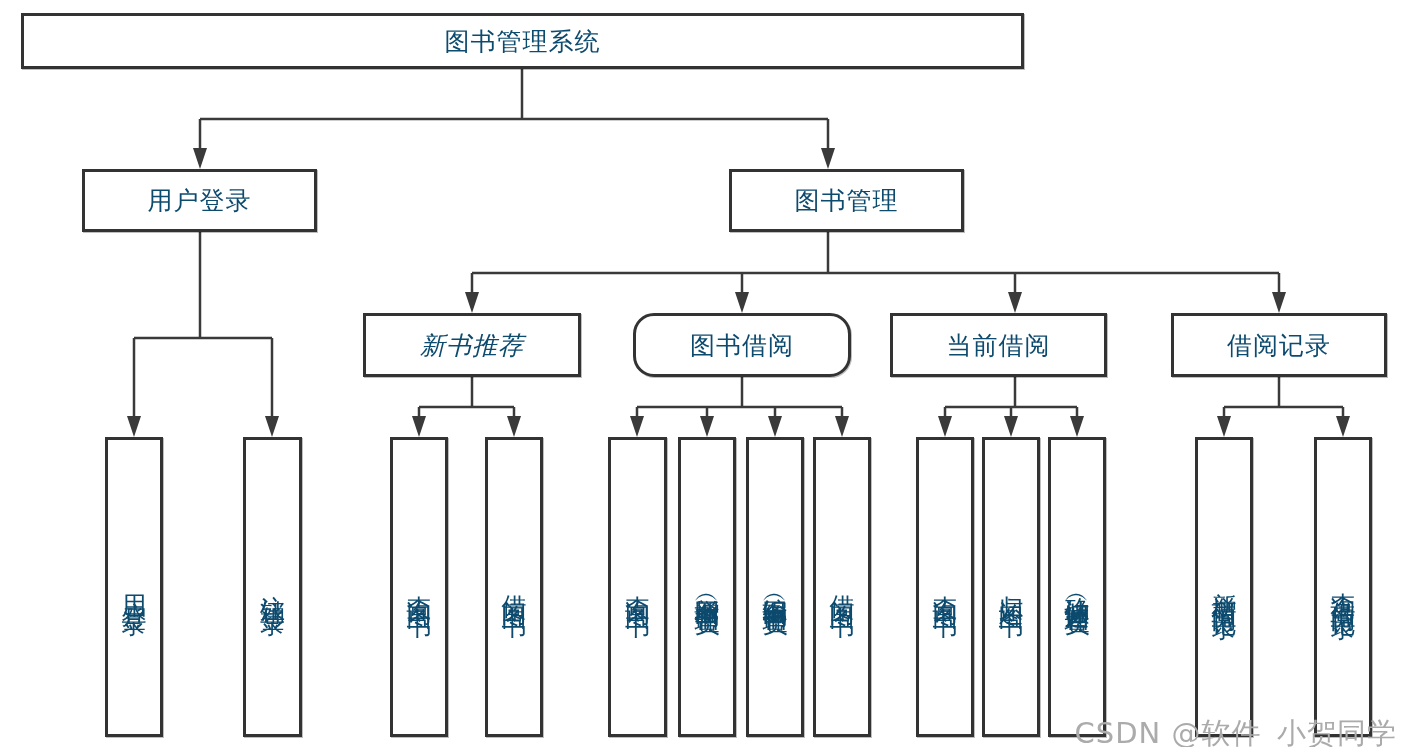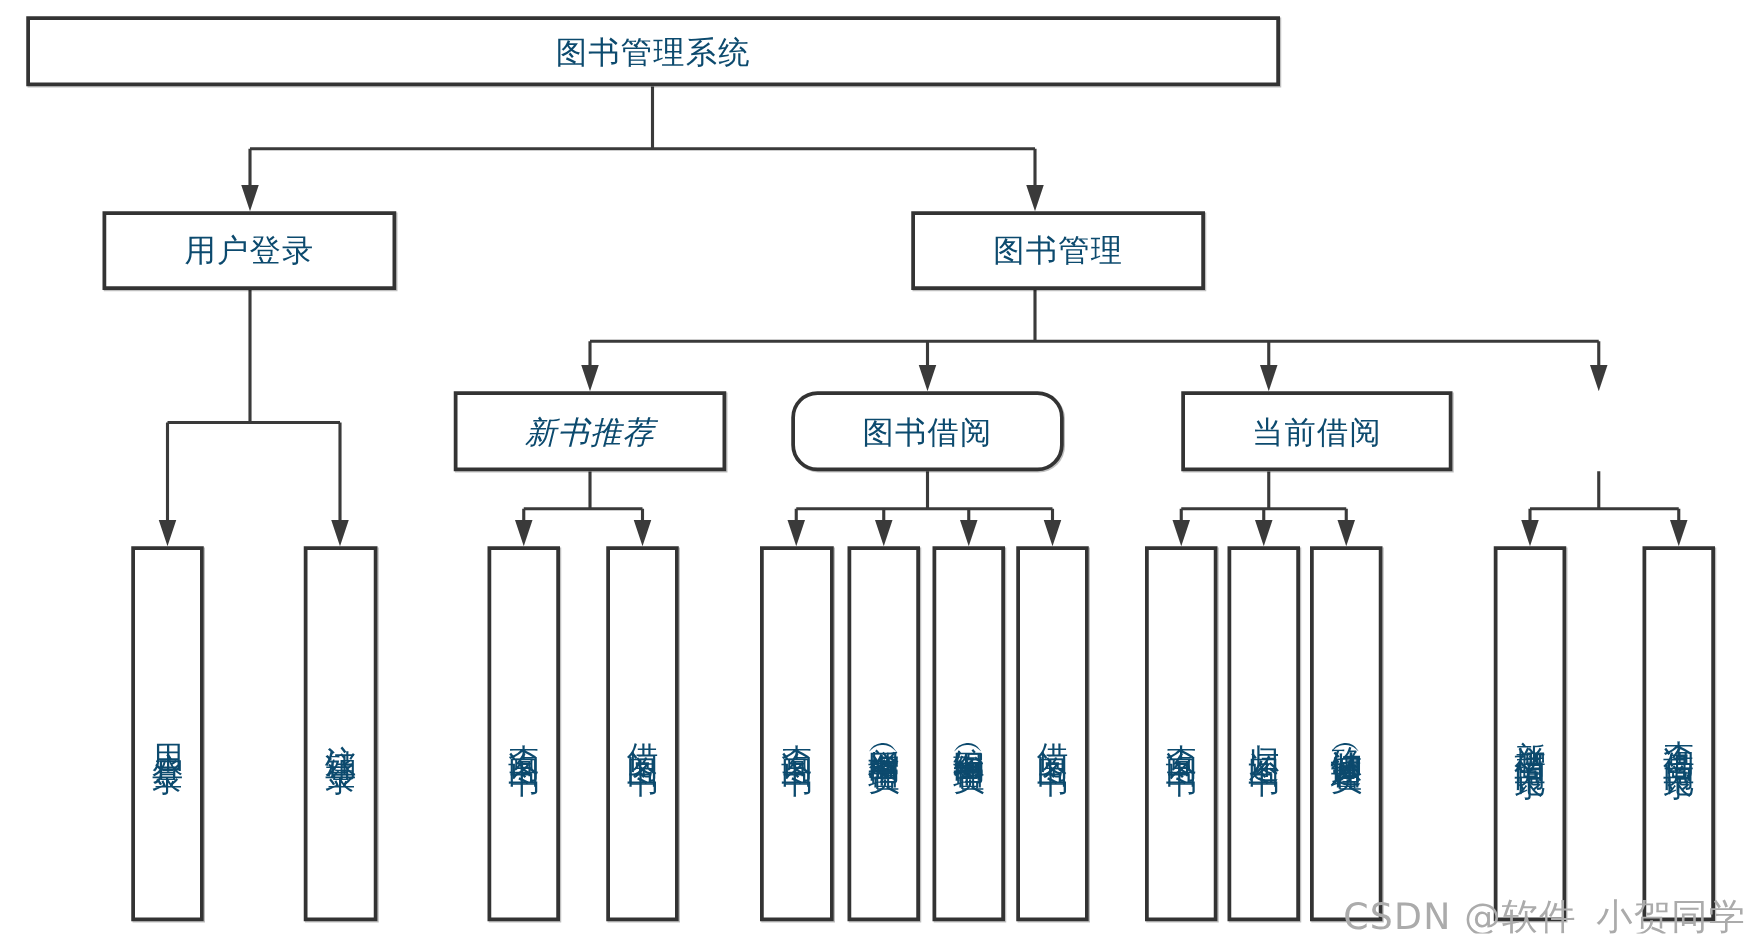--- a/index.html
+++ b/index.html
@@ -97,21 +97,22 @@
     </g>
   </svg>
 
   <div class="node hnode" style="left:21px; top:13px; width:1003px; height:56px;">图书管理系统</div>
 
   <div class="node hnode" style="left:82px; top:169px; width:235px; height:63px;">用户登录</div>
   <div class="node hnode" style="left:711px; top:169px; width:235px; height:63px;margin-left:18px;">图书管理</div>
 
   <div class="node hnode" style="left:363px; top:313px; width:218px; height:64px;font-style:italic;">新书推荐</div>
   <div class="node hnode" style="left:633px; top:313px; width:218px; height:64px;border-radius:21px;">图书借阅</div>
-  <div class="node hnode" style="left:945px; top:313px; width:217px; height:64px;">当前借阅</div>
+  <div class="node hnode" style="left:890px; top:313px; width:217px; height:64px;">当前借阅</div>
+  <div class="node hnode" style="left:1171px; top:313px; width:216px; height:64px;">借阅记录</div>
 
   <div class="node leaf" style="left:105px; top:437px; width:58px; height:300px;">
     <span>用户登录</span>
   </div>
   <div class="node leaf" style="left:243px; top:437px; width:59px; height:300px;">
     <span>注销登录</span>
   </div>
 
   <div class="node leaf" style="left:390px; top:437px; width:58px; height:300px;">
     <span>查询图书</span>

